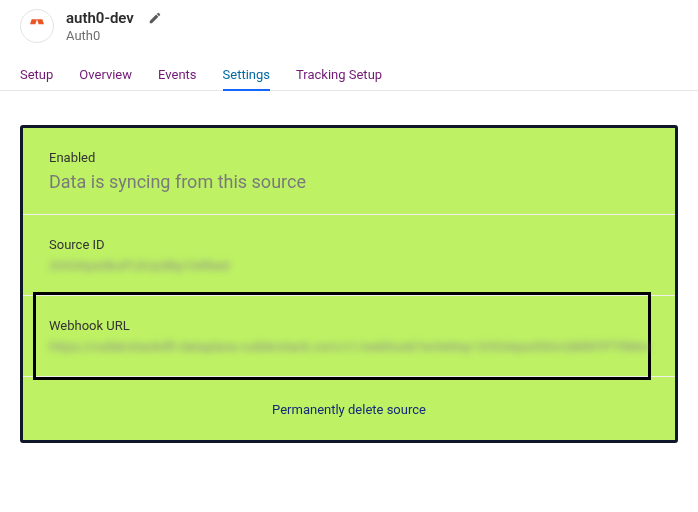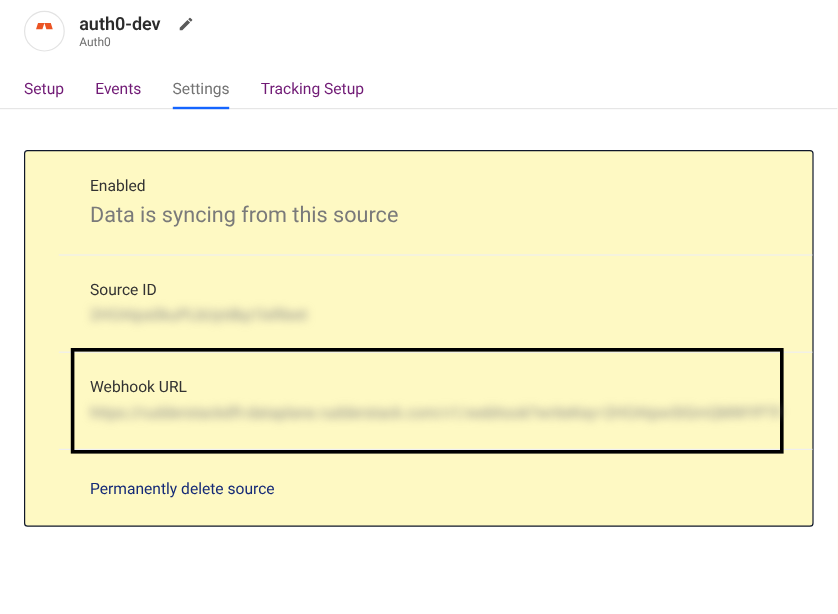--- a/index.html
+++ b/index.html
@@ -27,61 +27,60 @@
     display: flex;
     align-items: center;
     justify-content: center;
     flex-shrink: 0;
   }
   .logo-circle svg { width: 18px; height: 18px; }
   .title-block { display: flex; flex-direction: column; }
   .title-row { display: flex; align-items: center; gap: 14px; justify-content: flex-end; }
   .page-title { font-size: 15px; font-weight: 600; color: #2b2b2b; }
   .edit-icon { width: 14px; height: 14px; color: #5a5a5a; cursor: pointer; }
-  .page-subtitle { font-size: 10px; color: #6e6e6e; margin-top: 1px; }
+  .page-subtitle { font-size: 13px; color: #6e6e6e; margin-top: 1px; }
 
   
   .tabs {
     display: flex;
     gap: 26px;
     padding: 0 20px;
     border-bottom: 1px solid #e6e6e6;
     margin-top: 12px;
   }
   .tab {
     font-size: 13px;
     color: #701a75;
     padding: 6px 0 8px 0;
     cursor: pointer;
     position: relative;
   }
   .tab.active {
-    color: #737373;
+    color: #0369a1;
   }
   .tab.active::after {
     content: "";
     position: absolute;
     left: 0; right: 0; bottom: -1px;
     height: 2px;
     background: #1565ff;
   }
 
   
   .panel-wrap { padding: 34px 20px 20px 20px; }
   .panel {
-    border: 1px solid #0f172a;
+    border: 3px solid #0f172a;
     border-radius: 3px;
-    background: #fef9c3;
-    padding-left: 28px;
+    background: #bef264;
   }
   .section {
     padding: 22px 26px;
     border-bottom: 1px solid #efefef;
   }
-  .section:last-child { border-bottom: none; }
+  .section:last-child { border-bottom: none; text-align: center; }
   .section-heading {
     font-size: 13px;
     color: #333333;
     font-weight: 400;
     margin-bottom: 6px;
   }
   .section-text {
     font-size: 18px;
     color: #7a7a7a;
   }
@@ -128,20 +127,21 @@
       <svg class="edit-icon" viewBox="0 0 24 24">
         <path d="M3 17.25V21h3.75L17.81 9.94l-3.75-3.75L3 17.25zM20.71 7.04a1 1 0 0 0 0-1.41l-2.34-2.34a1 1 0 0 0-1.41 0l-1.83 1.83 3.75 3.75 1.83-1.83z" fill="currentColor"></path>
       </svg>
     </div>
     <span class="page-subtitle">Auth0</span>
   </div>
 </div>
 
 <div class="tabs">
   <div class="tab">Setup</div>
+  <div class="tab">Overview</div>
   <div class="tab">Events</div>
   <div class="tab active">Settings</div>
   <div class="tab">Tracking Setup</div>
 </div>
 
 <div class="panel-wrap">
   <div class="panel">
 
     <div class="section">
       <div class="section-heading">Enabled</div>

